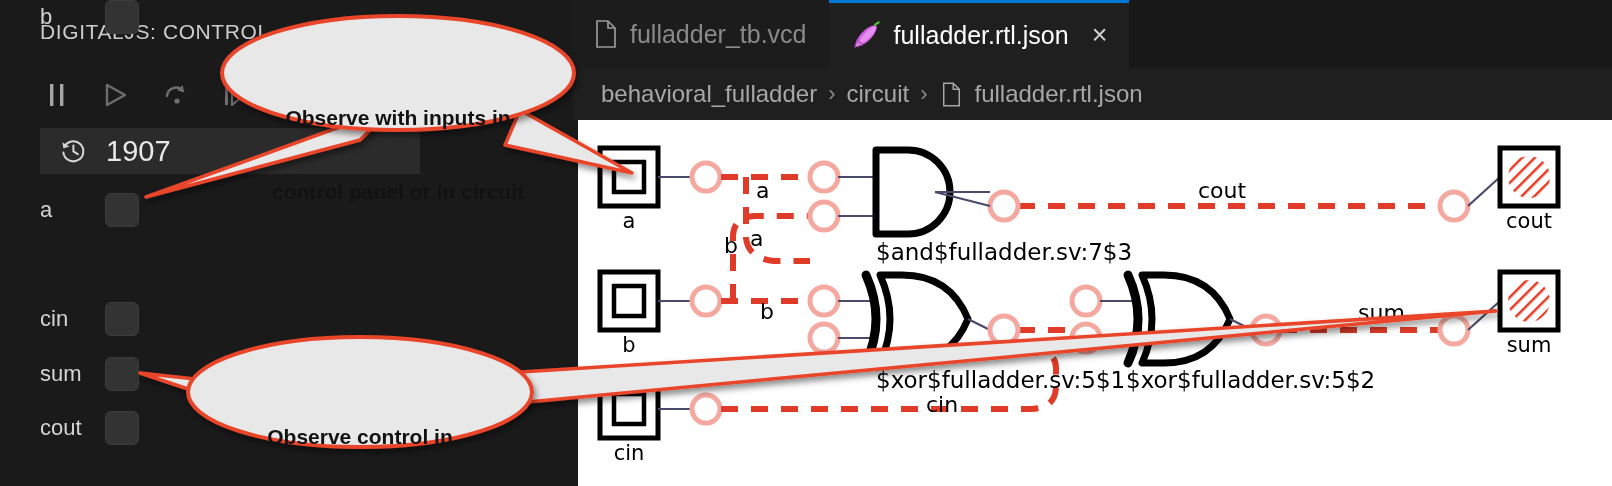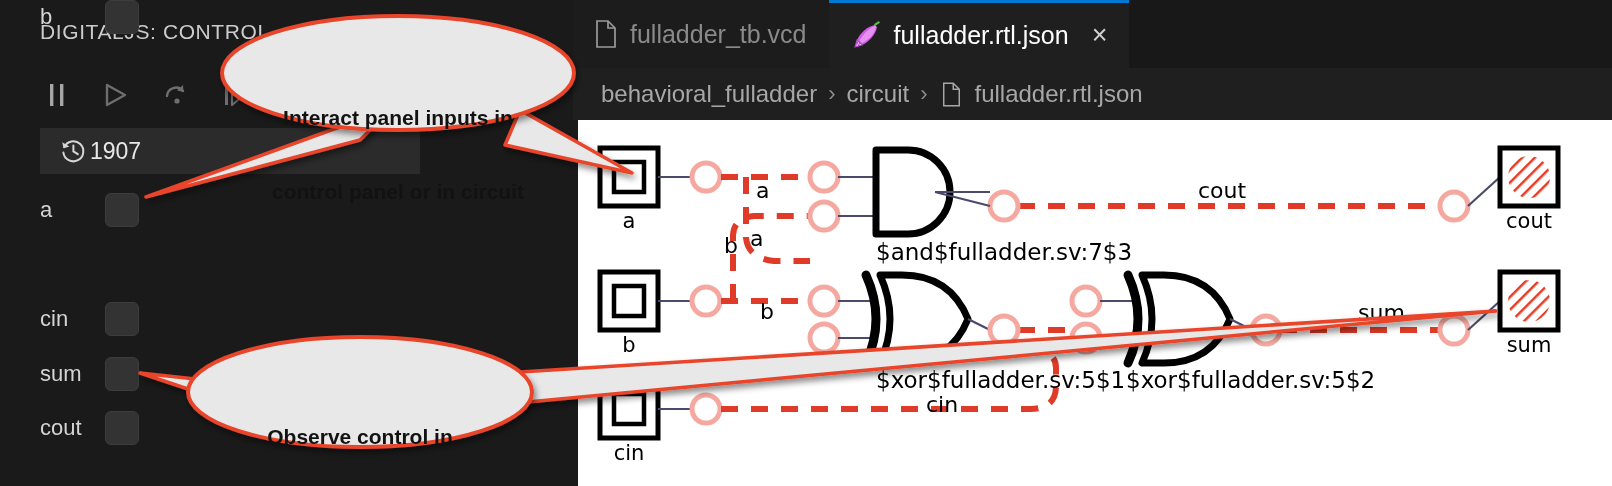--- a/index.html
+++ b/index.html
@@ -53,22 +53,22 @@
     background: #2b2b2b;
     display: flex;
     align-items: center;
   }
   #tick-icon {
     margin-left: 20px;
     width: 26px; height: 26px;
     color: #d6d6d6;
   }
   #tick-value {
-    margin-left: 4px;
-    font-size: 23px;
+    margin-left: 20px;
+    font-size: 29px;
     color: #e8e8e8;
   }
 
   .sig-row {
     position: absolute;
     left: 40px;
     width: 200px; height: 34px;
     display: flex;
     align-items: center;
   }
@@ -403,21 +403,21 @@
 
     <g>
       <path d="M232 383 L140 373 L236 405 Z" fill="#e8e8e8" stroke="#e8452a" stroke-width="3.5" stroke-linejoin="round" filter="url(#softshadow)"></path>
       <path d="M520 372 L1496 311 L517 403 Z" fill="#e8e8e8" stroke="#e8452a" stroke-width="3.5" stroke-linejoin="round" filter="url(#softshadow)"></path>
     </g>
 
     <ellipse cx="360" cy="392" rx="172" ry="55" fill="#e8e8e8" stroke="#e8452a" stroke-width="4" filter="url(#softshadow)"></ellipse>
   </svg>
 
   <div class="callout-text" style="left:228px; top:56px; width:340px;">
-    <div>Interact panel inputs in</div>
+    <div>Observe with inputs in</div>
     <div>control panel or in circuit</div>
   </div>
 
   <div class="callout-text" style="left:190px; top:375px; width:340px;">
     <div>Observe control in</div>
     
   </div>
 
 </div>
 

